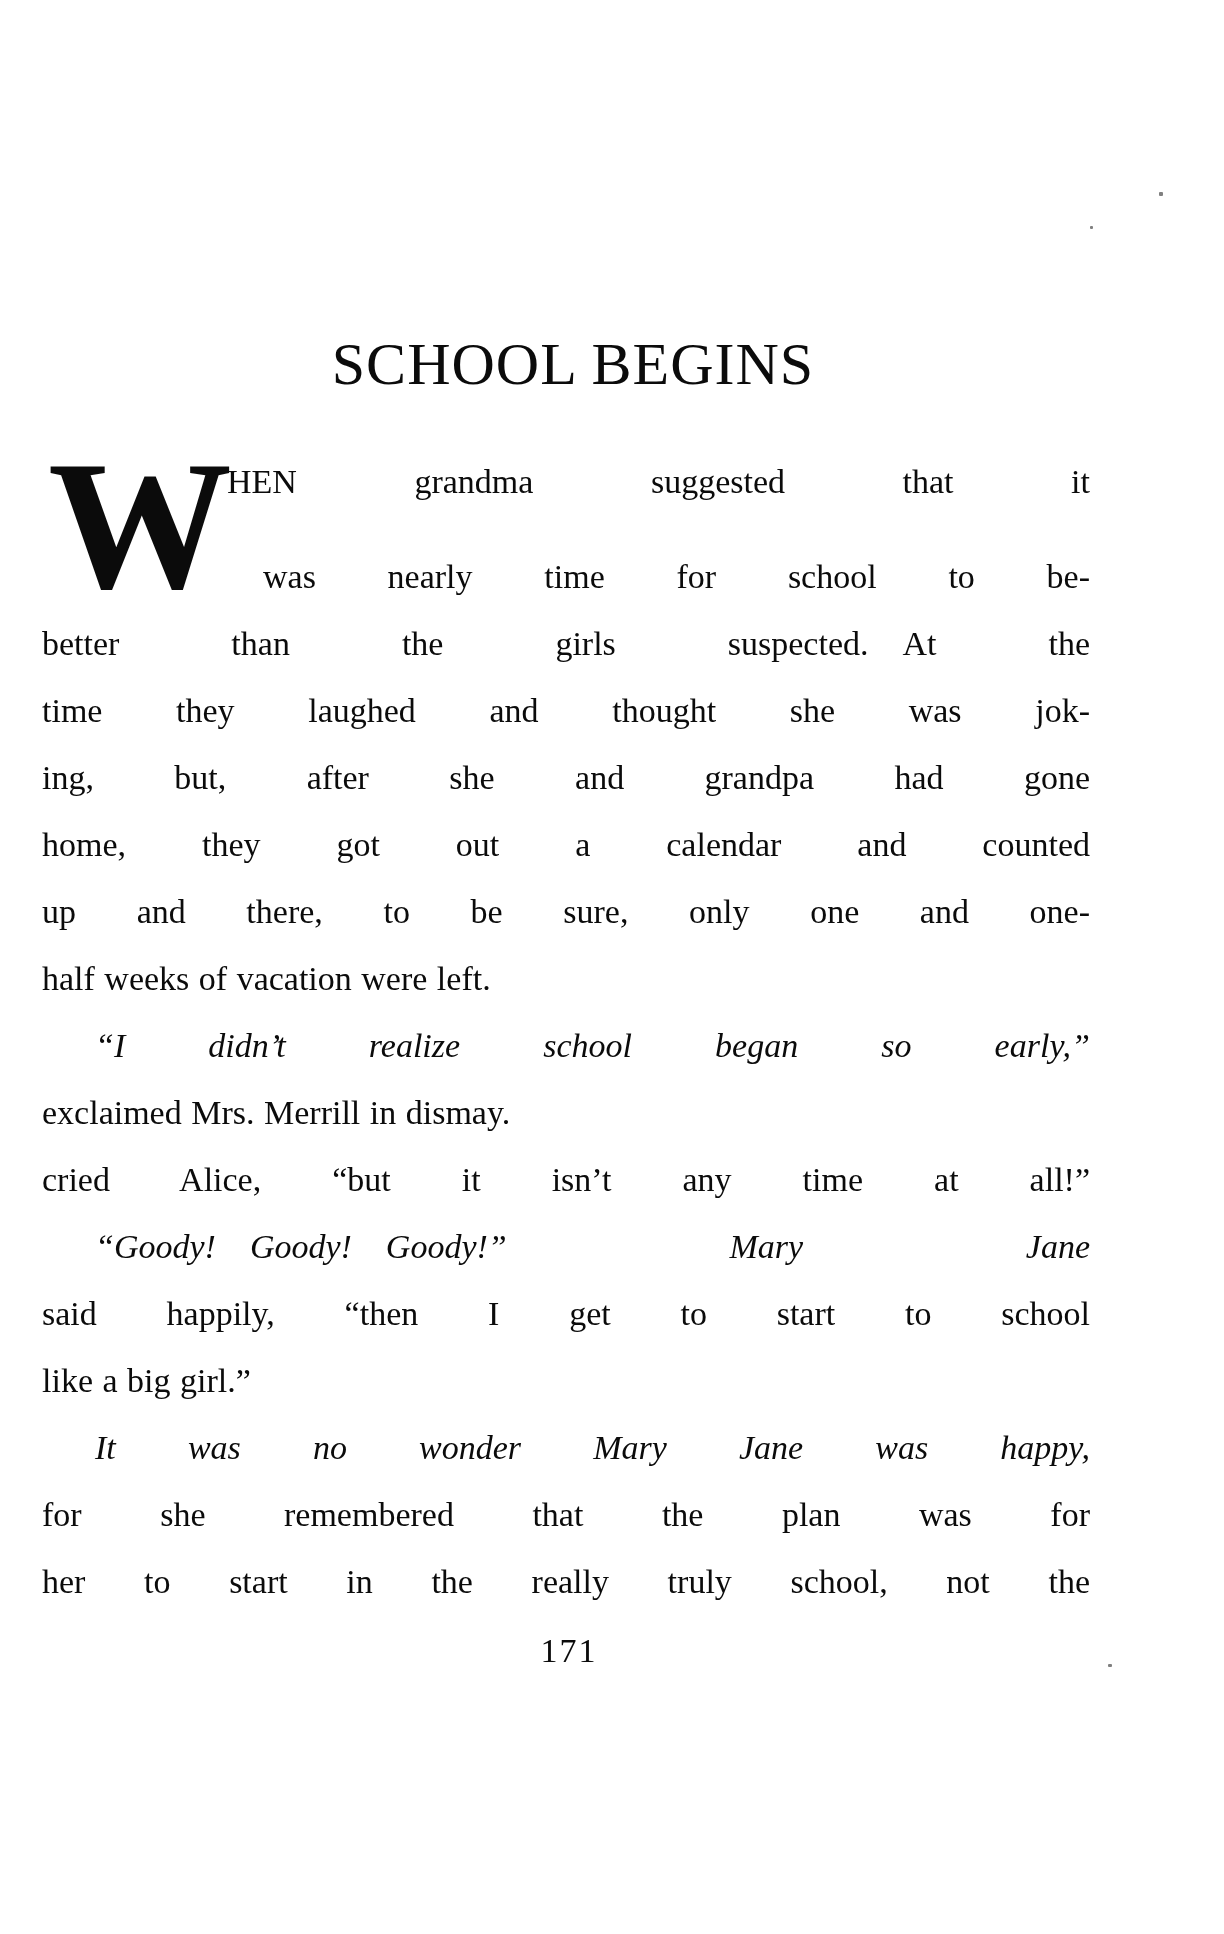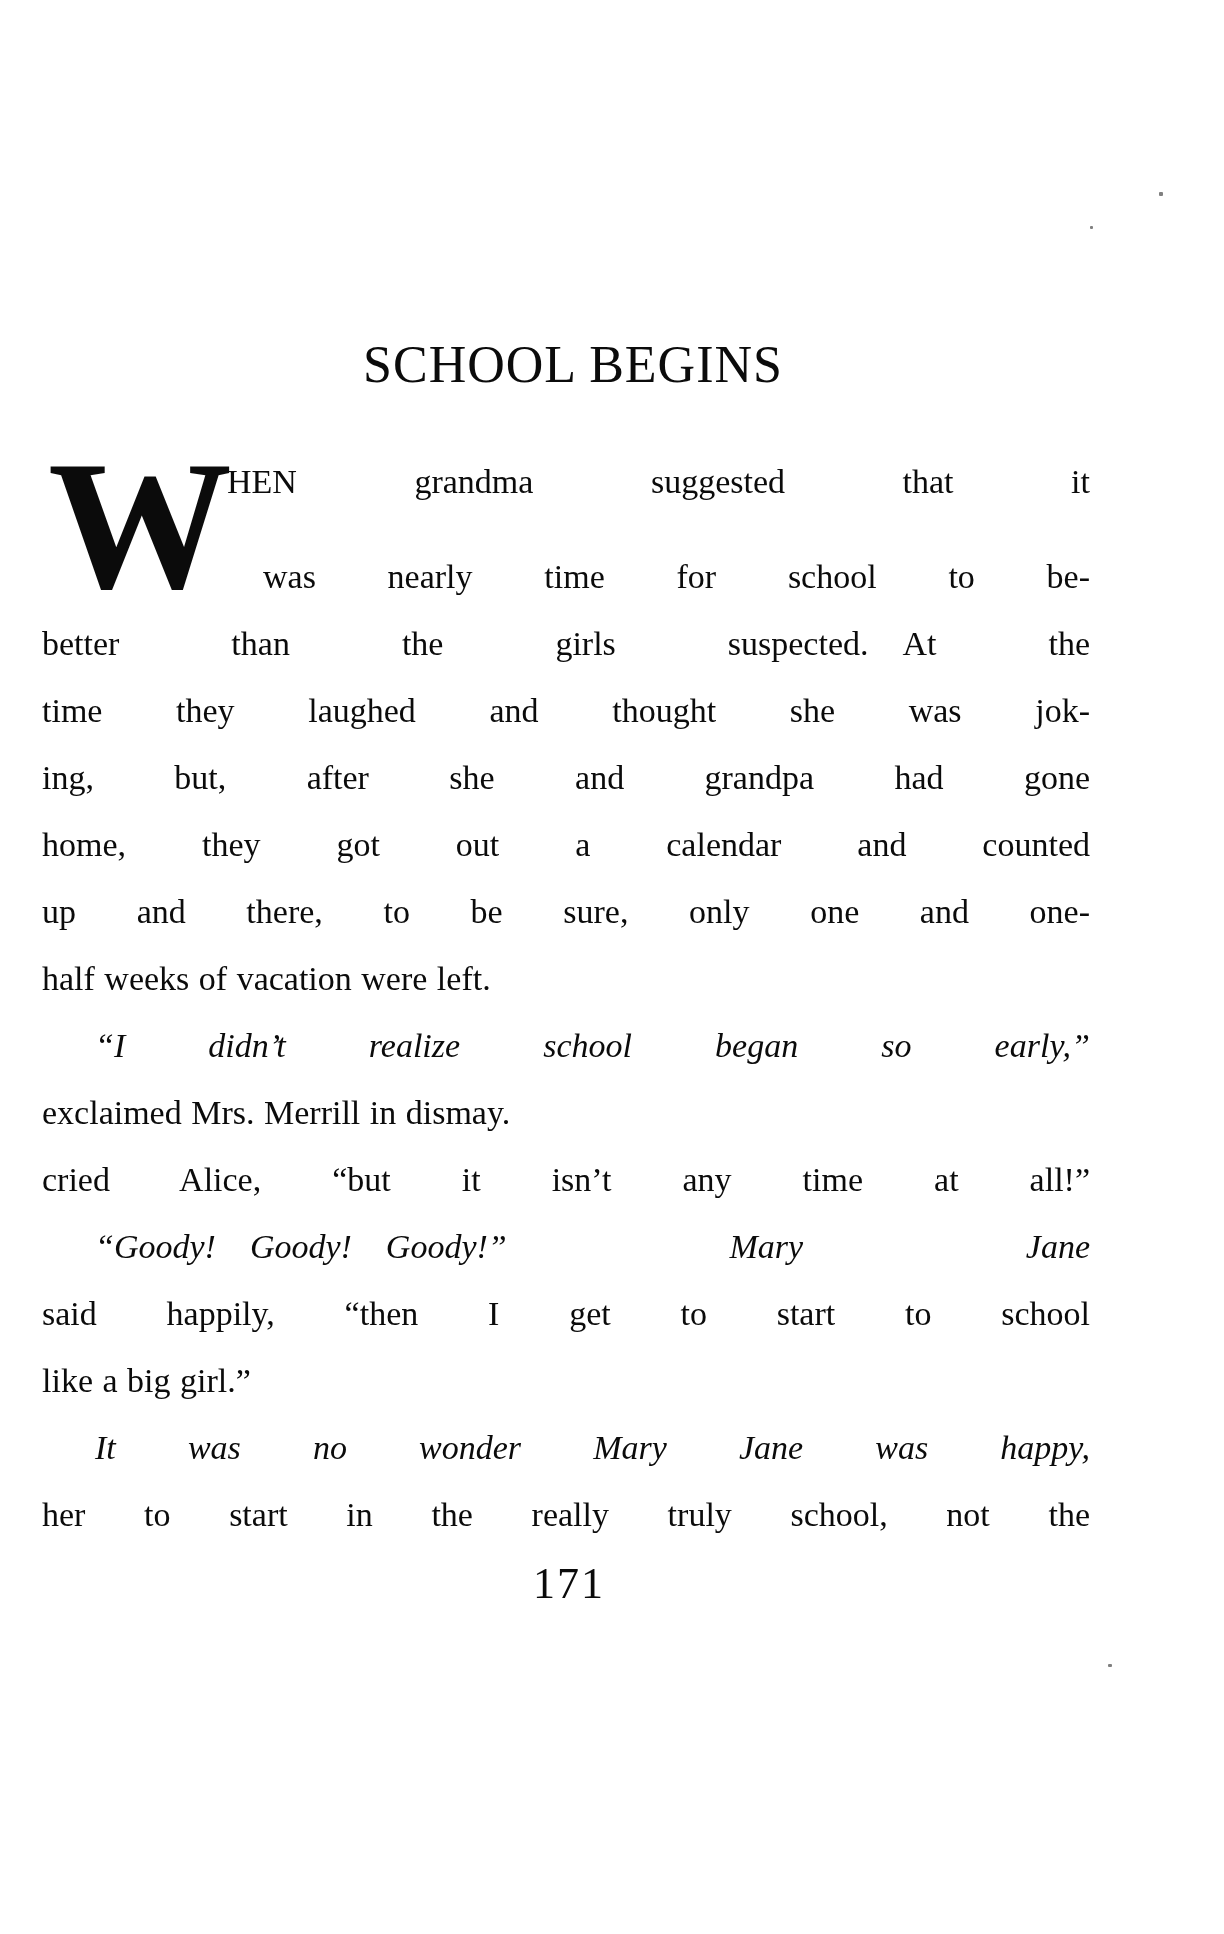--- a/index.html
+++ b/index.html
@@ -12,21 +12,21 @@
     font-family: "Liberation Serif", "DejaVu Serif", serif;
     color: #0b0b0b;
   }
   .content {
     position: absolute;
     left: 42px;
     top: 331px;
     width: 1048px;
   }
   .title {
-    font-size: 52px;
+    font-size: 60px;
     line-height: 67px;
     letter-spacing: 1px;
     text-align: center;
     white-space: nowrap;
     margin: 0 0 50px 14px;
     font-weight: normal;
   }
   .para { position: relative; margin: 0; padding: 0; }
   .dropcap {
     position: absolute;
@@ -45,21 +45,21 @@
     text-align: justify;
     text-align-last: justify;
     word-spacing: 1px;
     white-space: normal;
   }
   .ln.end { text-align: center; text-align-last: left; }
   .ln.first { padding-left: 185px; }
   .ln.second { padding-left: 221px; margin-top: 28px; }
   .ln.ind { text-indent: 53px; font-style: italic; }
   .pagenum {
-    font-size: 44px;
+    font-size: 34px;
     line-height: 40px;
     margin-top: 16px;
     text-align: center;
     padding-left: 6px;
     letter-spacing: 2px;
   }
   .speck {
     position: absolute;
     background: #555555;
     opacity: 0.75;
@@ -97,20 +97,21 @@
     </div>
 
     <div class="para">
       <div class="ln ind">“Goody! Goody! Goody!” Mary Jane</div>
       <div class="ln">said happily, “then I get to start to school</div>
       <div class="ln end">like a big girl.”</div>
     </div>
 
     <div class="para">
       <div class="ln ind">It was no wonder Mary Jane was happy,</div>
+      <div class="ln">for she remembered that the plan was for</div>
       <div class="ln">her to start in the really truly school, not the</div>
     </div>
 
     <div class="pagenum">171</div>
 
   </div>
 
   <div class="speck" style="left:1159px; top:192px; width:4px; height:4px;"></div>
   <div class="speck" style="left:1090px; top:226px; width:3px; height:3px;"></div>
   <div class="speck" style="left:1108px; top:1664px; width:4px; height:3px;"></div>

